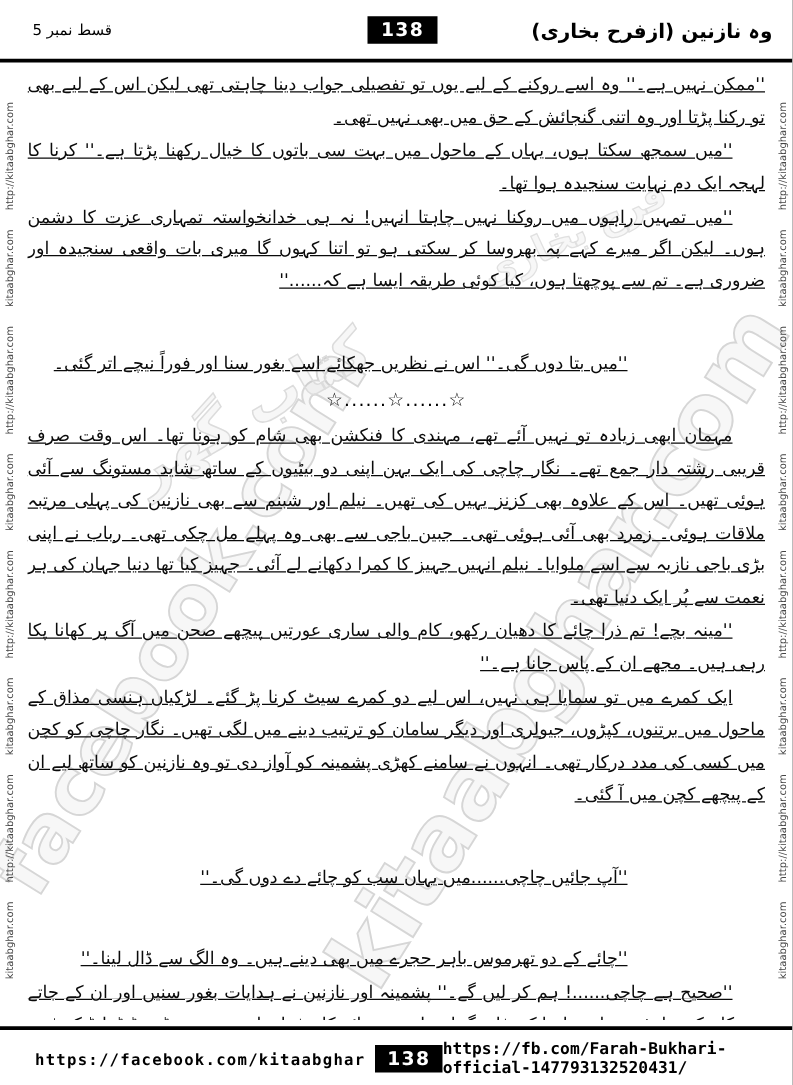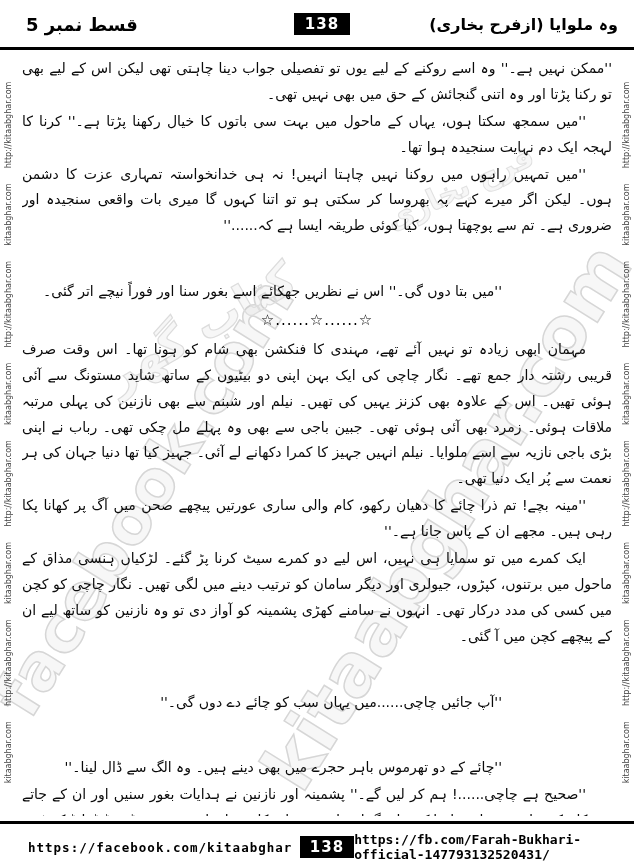--- a/index.html
+++ b/index.html
@@ -6,34 +6,34 @@
   .page{
     position:relative;width:634px;height:868px;background:#ffffff;
     overflow:hidden;font-family:"DejaVu Sans",sans-serif;color:#000;
     margin:0 auto;
   }
   
   .header{
     position:absolute;top:6px;left:26px;right:16px;height:36px;
     display:grid;grid-template-columns:1fr auto 1fr;align-items:center;
   }
-  .episode{justify-self:start;font-weight:bold;font-size:18px;direction:rtl;}
+  .episode{justify-self:start;font-weight:normal;font-size:12px;direction:rtl;}
   .page-badge{
     justify-self:center;background:#000;color:#fff;font-weight:bold;
     font-size:15px;padding:2px 11px;letter-spacing:1px;
   }
   .book-title{justify-self:end;font-weight:bold;font-size:16px;direction:rtl;}
   .header-rule{position:absolute;top:47px;left:0;right:0;height:3px;background:#000;}
   
   .content{
     position:absolute;top:56px;left:22px;right:22px;bottom:52px;
     direction:rtl;text-align:justify;font-size:14px;line-height:1.85;
     color:#0a0a0a;overflow:hidden;
   }
-  .content p{margin:0 0 1px;text-indent:26px;}
+  .content p{margin:0 0 1px;text-indent:26px;text-decoration:underline;}
   .content p.first{text-indent:0;}
   .content p.deep{text-indent:110px;margin-top:40px;}
   .separator{
     text-align:center;direction:ltr;font-size:15px;letter-spacing:1px;
     margin:2px 0;color:#000;
   }
   
   .footer-rule{position:absolute;bottom:44px;left:0;right:0;height:3px;background:#000;}
   .footer{
     position:absolute;bottom:8px;left:28px;right:8px;height:28px;
@@ -80,21 +80,21 @@
   <div class="wm wm-kitaab">kitaabghar.com</div>
   <div class="wm wm-ornament1">کتاب گھر</div>
   <div class="wm wm-ornament2">فرح بخاری</div>
 
   <div class="side-text side-left">kitaabghar.com      http://kitaabghar.com      kitaabghar.com      http://kitaabghar.com      kitaabghar.com      http://kitaabghar.com      kitaabghar.com      http://kitaabghar.com</div>
   <div class="side-text side-right">kitaabghar.com      http://kitaabghar.com      kitaabghar.com      http://kitaabghar.com      kitaabghar.com      http://kitaabghar.com      kitaabghar.com      http://kitaabghar.com</div>
 
   <div class="header">
     <div class="episode">قسط نمبر 5</div>
     <div class="page-badge">138</div>
-    <div class="book-title">وہ ملوایا (ازفرح بخاری)</div>
+    <div class="book-title">وہ نازنین (ازفرح بخاری)</div>
   </div>
   <div class="header-rule"></div>
 
   <div class="content">
     <p class="first">''ممکن نہیں ہے۔'' وہ اسے روکنے کے لیے یوں تو تفصیلی جواب دینا چاہتی تھی لیکن اس کے لیے بھی تو رکنا پڑتا اور وہ اتنی گنجائش کے حق میں بھی نہیں تھی۔</p>
     <p>''میں سمجھ سکتا ہوں، یہاں کے ماحول میں بہت سی باتوں کا خیال رکھنا پڑتا ہے۔'' کرنا کا لہجہ ایک دم نہایت سنجیدہ ہوا تھا۔</p>
     <p>''میں تمہیں راہوں میں روکنا نہیں چاہتا انہیں! نہ ہی خدانخواستہ تمہاری عزت کا دشمن ہوں۔ لیکن اگر میرے کہے پہ بھروسا کر سکتی ہو تو اتنا کہوں گا میری بات واقعی سنجیدہ اور ضروری ہے۔ تم سے پوچھتا ہوں، کیا کوئی طریقہ ایسا ہے کہ......''</p>
     <p class="deep">''میں بتا دوں گی۔'' اس نے نظریں جھکائے اسے بغور سنا اور فوراً نیچے اتر گئی۔</p>
     <div class="separator">☆......☆......☆</div>
     <p>مہمان ابھی زیادہ تو نہیں آئے تھے، مہندی کا فنکشن بھی شام کو ہونا تھا۔ اس وقت صرف قریبی رشتہ دار جمع تھے۔ نگار چاچی کی ایک بہن اپنی دو بیٹیوں کے ساتھ شاید مستونگ سے آئی ہوئی تھیں۔ اس کے علاوہ بھی کزنز یہیں کی تھیں۔ نیلم اور شبنم سے بھی نازنین کی پہلی مرتبہ ملاقات ہوئی۔ زمرد بھی آئی ہوئی تھی۔ جبین باجی سے بھی وہ پہلے مل چکی تھی۔ رباب نے اپنی بڑی باجی نازیہ سے اسے ملوایا۔ نیلم انہیں جہیز کا کمرا دکھانے لے آئی۔ جہیز کیا تھا دنیا جہان کی ہر نعمت سے پُر ایک دنیا تھی۔</p>

